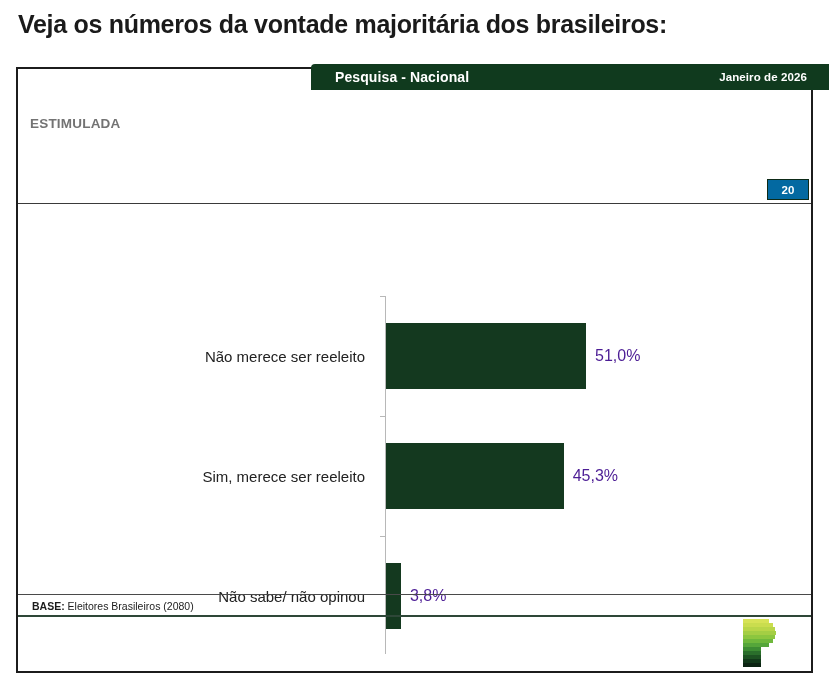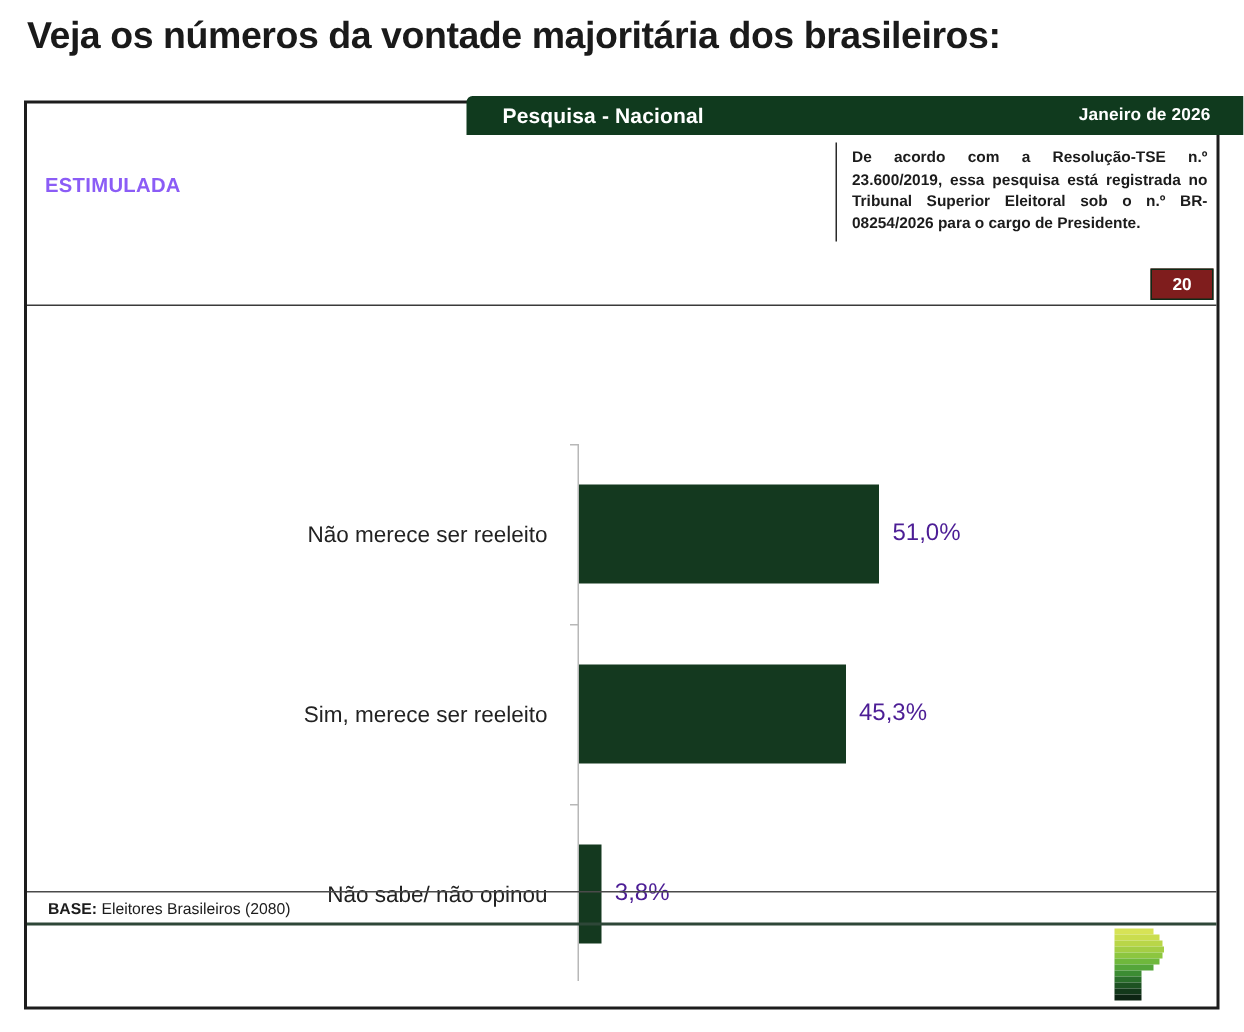--- a/index.html
+++ b/index.html
@@ -99,32 +99,32 @@
     font-size: 21.5px;
     font-weight: bold;
     color: #1a1a1a;
     line-height: 1.22;
     letter-spacing: -0.2px;
   }
   .title-sub {
     margin-top: 2px;
     font-size: 13.5px;
     font-weight: bold;
-    color: #8b5cf6;
+    color: #737373;
     letter-spacing: 0.2px;
   }
 
   
   .page-badge {
     position: absolute;
     right: 2px;
     top: 110px;
     width: 42px;
     height: 21px;
-    background: #7f1d1d;
+    background: #0369a1;
     border: 1px solid #0d2a17;
     color: #ffffff;
     font-size: 11.5px;
     font-weight: bold;
     display: flex;
     align-items: center;
     justify-content: center;
   }
 
   
@@ -274,23 +274,20 @@
 
   <div class="headline">Veja os números da vontade majoritária dos brasileiros:</div>
 
   <div class="card">
 
     <div class="topbar">
       <span class="topbar-label">Pesquisa - Nacional</span>
       <span class="topbar-date">Janeiro de 2026</span>
     </div>
 
-    <div class="tse-box">
-      <div class="tse-text">De acordo com a Resolução-TSE n.º 23.600/2019, essa pesquisa está registrada no Tribunal Superior Eleitoral sob o n.º BR-08254/2026 para o cargo de Presidente.</div>
-    </div>
 
     <div class="title-block">
       <div class="title-sub">ESTIMULADA</div>
     </div>
 
     <div class="page-badge">20</div>
 
     <div class="header-divider"></div>
 
     <div class="chart">

